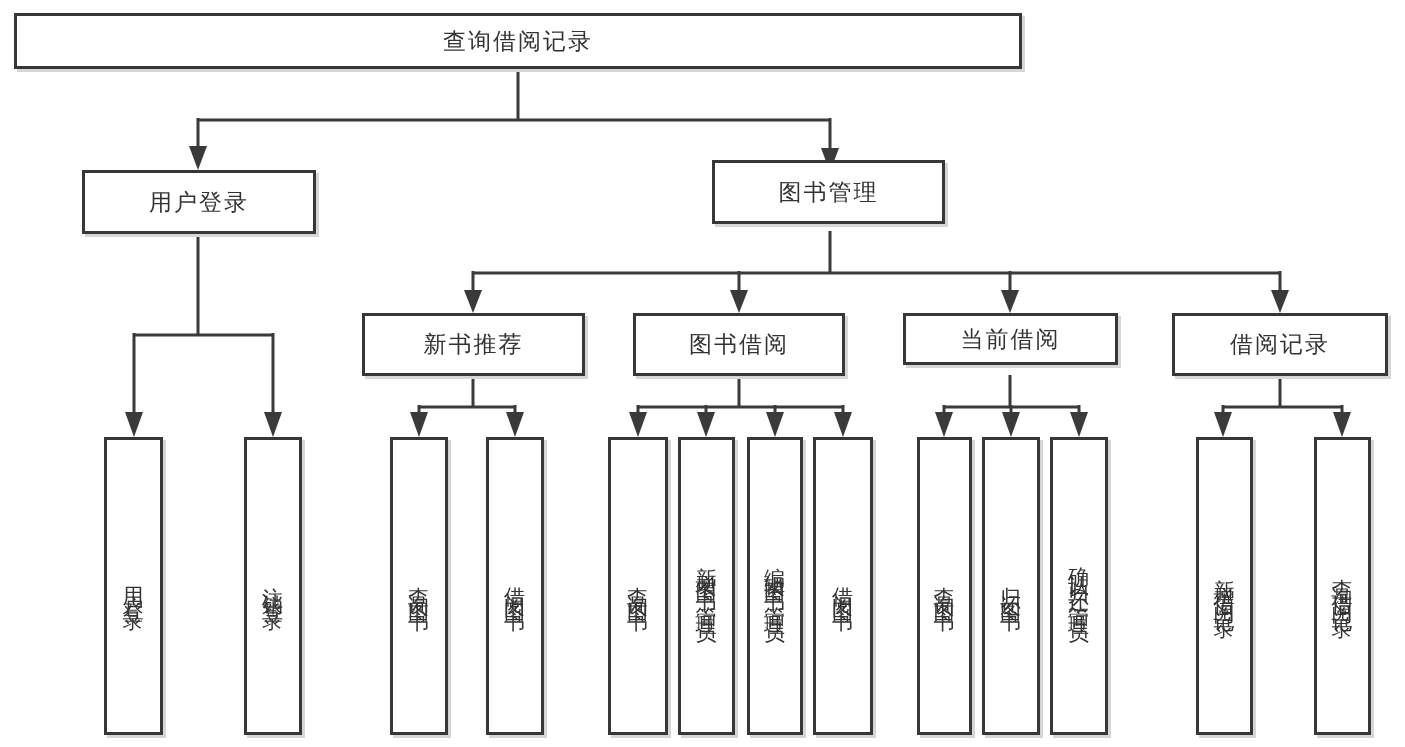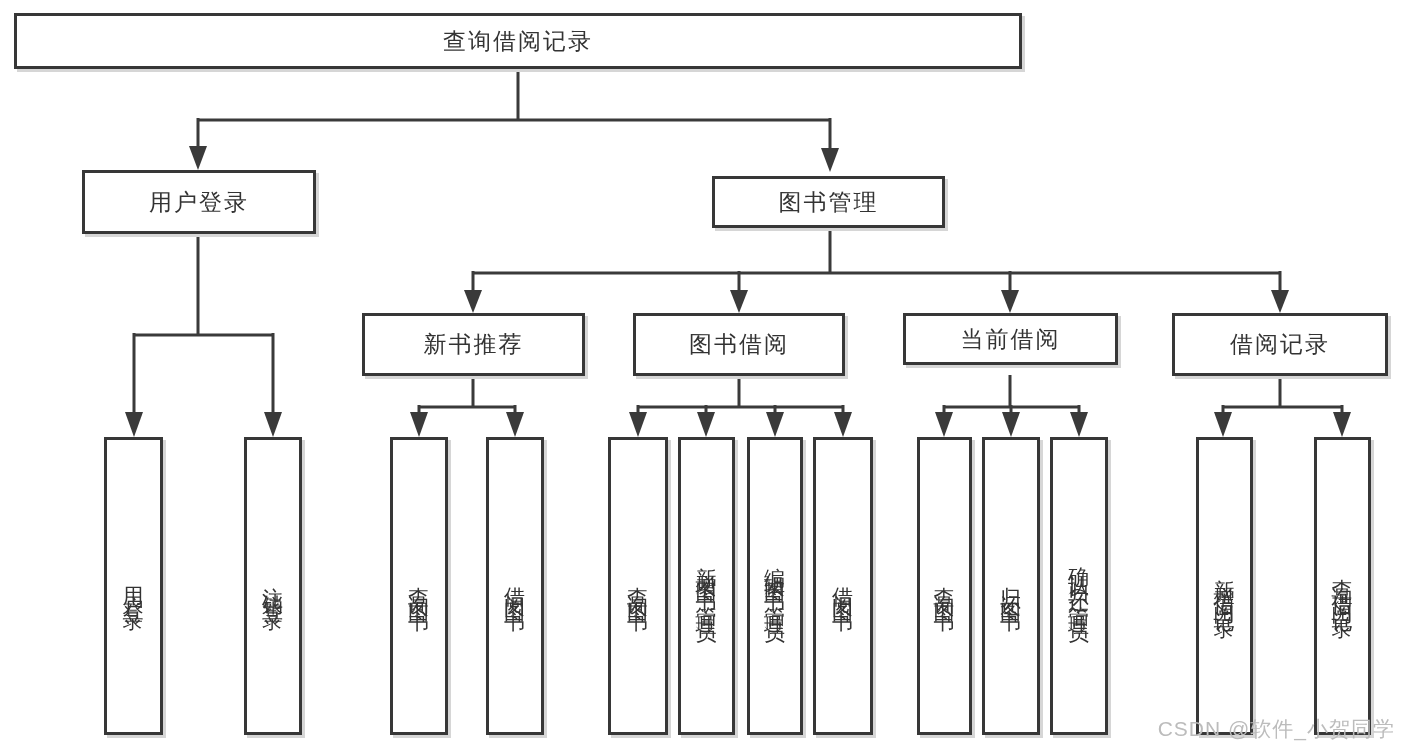--- a/index.html
+++ b/index.html
@@ -107,21 +107,21 @@
     </g>
   </svg>
 
   <div class="box" style="left:14px;top:13px;width:1008px;height:56px">
     <span class="h-label">查询借阅记录</span>
   </div>
 
   <div class="box" style="left:82px;top:170px;width:234px;height:64px">
     <span class="h-label">用户登录</span>
   </div>
-  <div class="box" style="left:712px;top:176px;width:233px;height:52px">
+  <div class="box" style="left:712px;top:160px;width:233px;height:64px">
     <span class="h-label">图书管理</span>
   </div>
 
   <div class="box" style="left:633px;top:313px;width:212px;height:63px">
     <span class="h-label">图书借阅</span>
   </div>
   <div class="box" style="left:362px;top:313px;width:223px;height:63px">
     <span class="h-label">新书推荐</span>
   </div>
   <div class="box" style="left:903px;top:313px;width:215px;height:52px">
@@ -168,15 +168,14 @@
     <span class="v-label">确认归还（管理员）</span>
   </div>
 
   <div class="box" style="left:1196px;top:437px;width:57px;height:298px">
     <span class="v-label">新增借阅记录</span>
   </div>
   <div class="box" style="left:1314px;top:437px;width:57px;height:298px">
     <span class="v-label">查询借阅记录</span>
   </div>
 
-  <div class="watermark">CSDN @软件_小贺同学</div>
 
 </div>
 
 </body></html>

